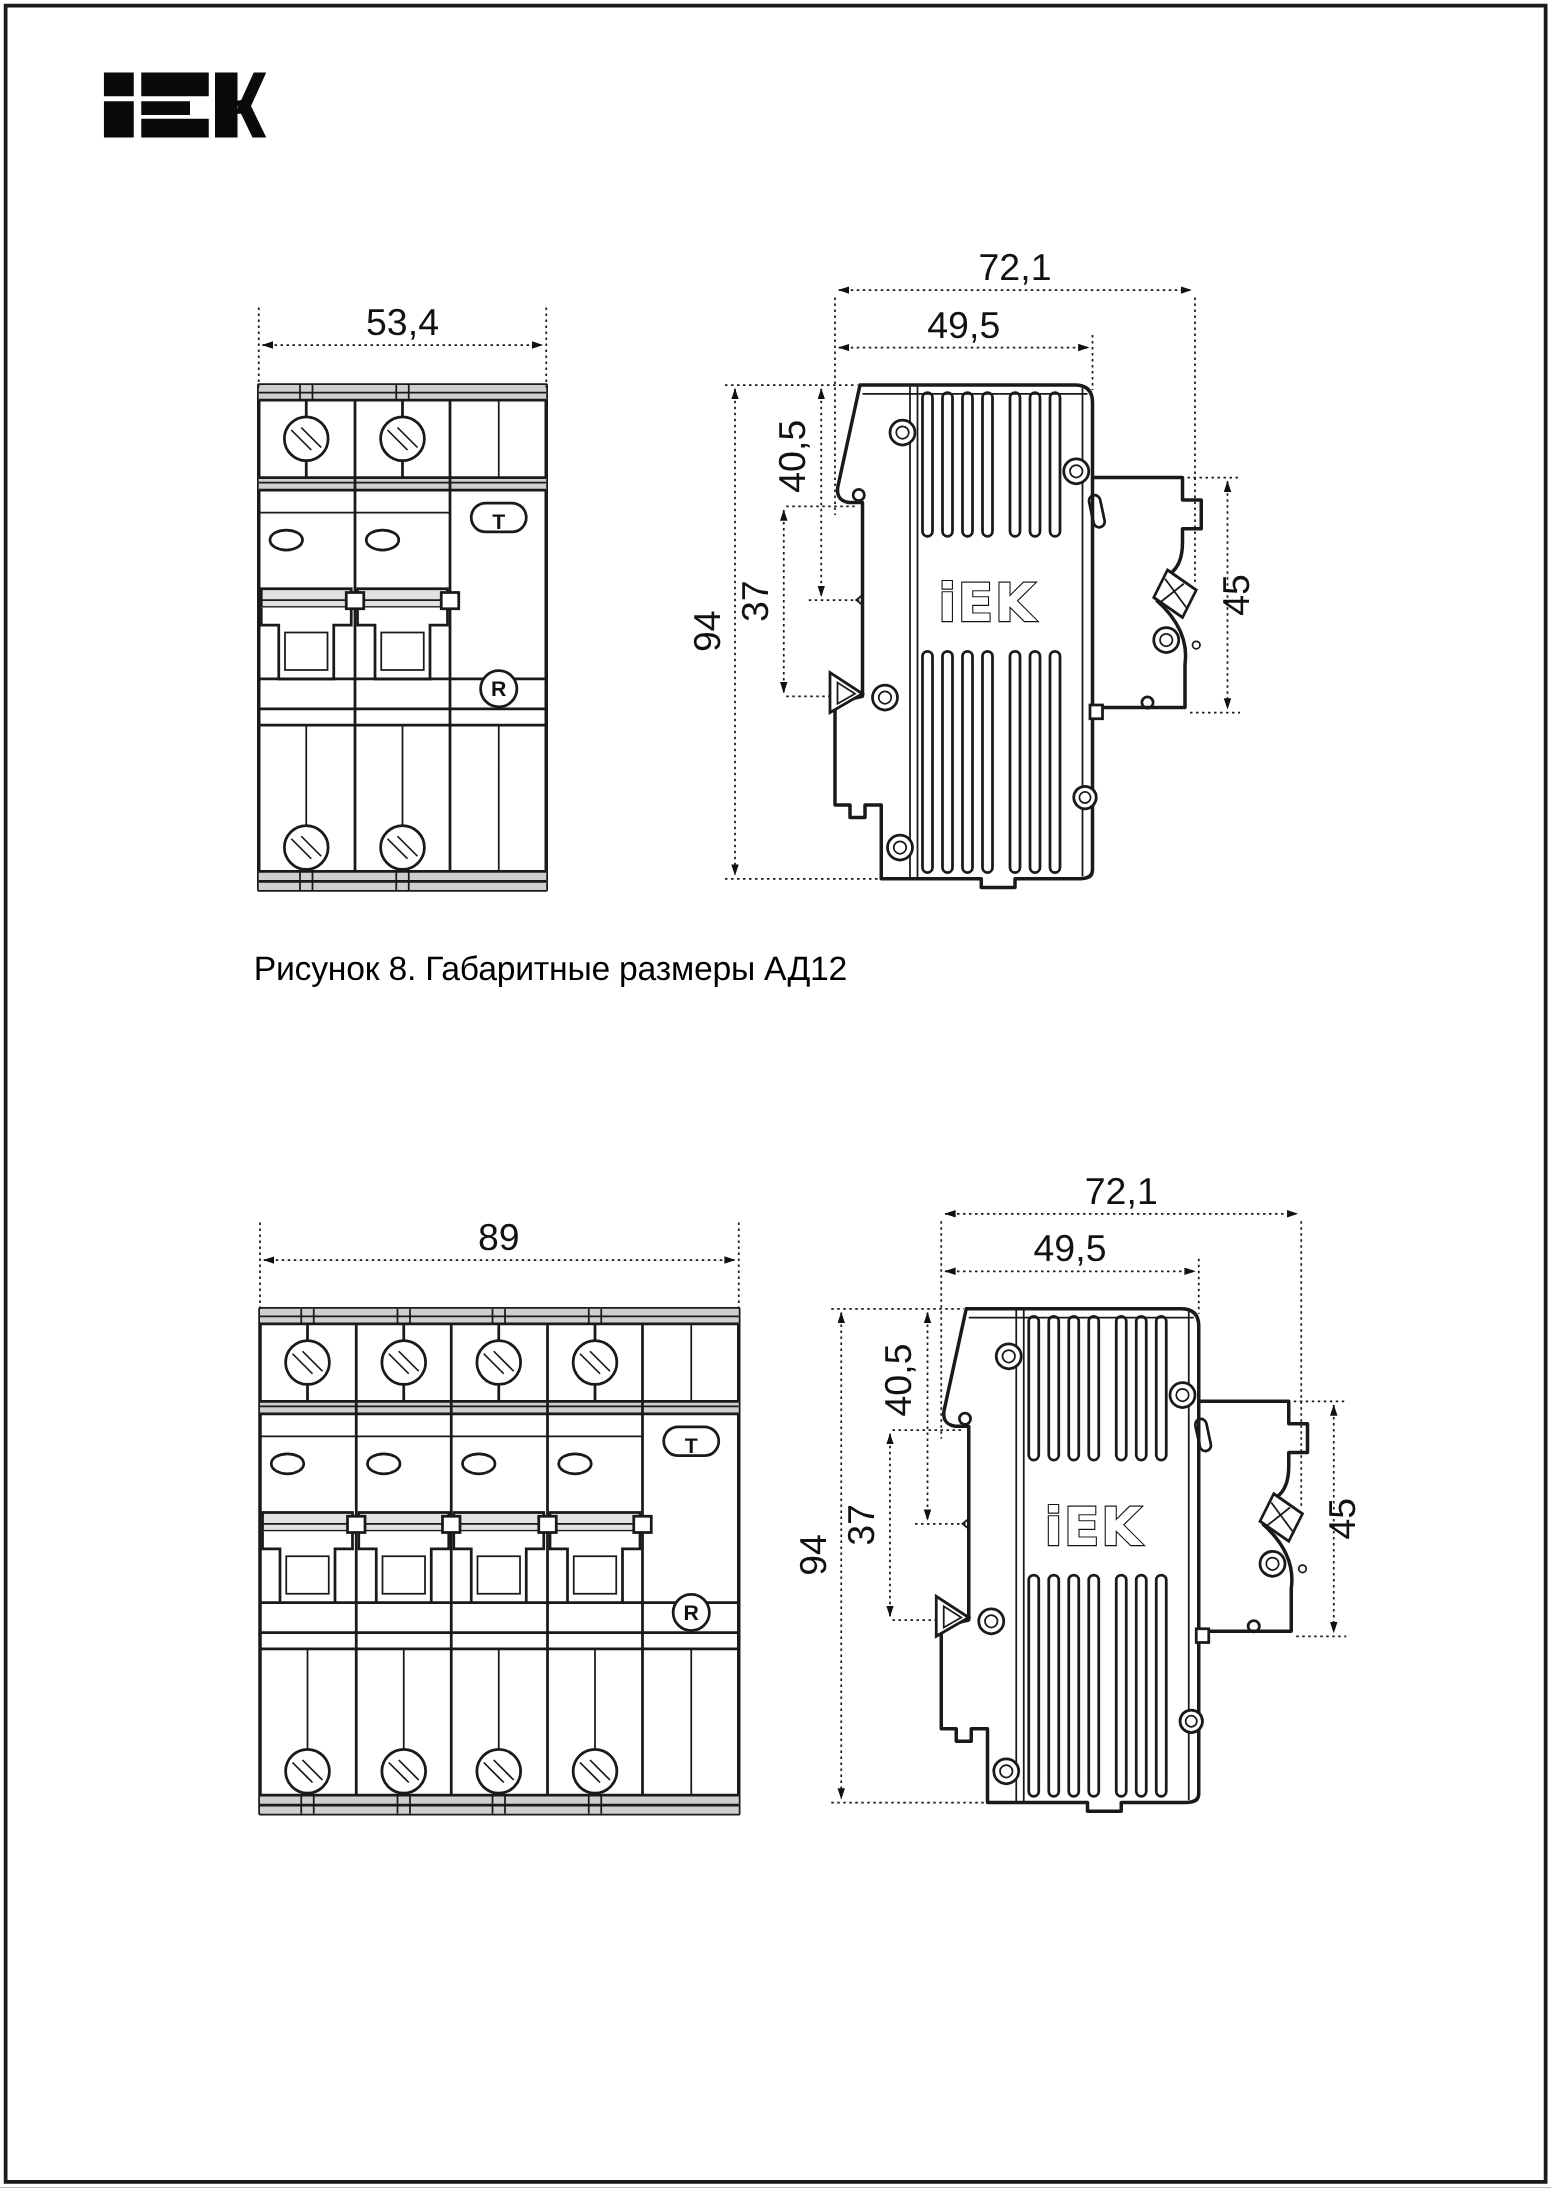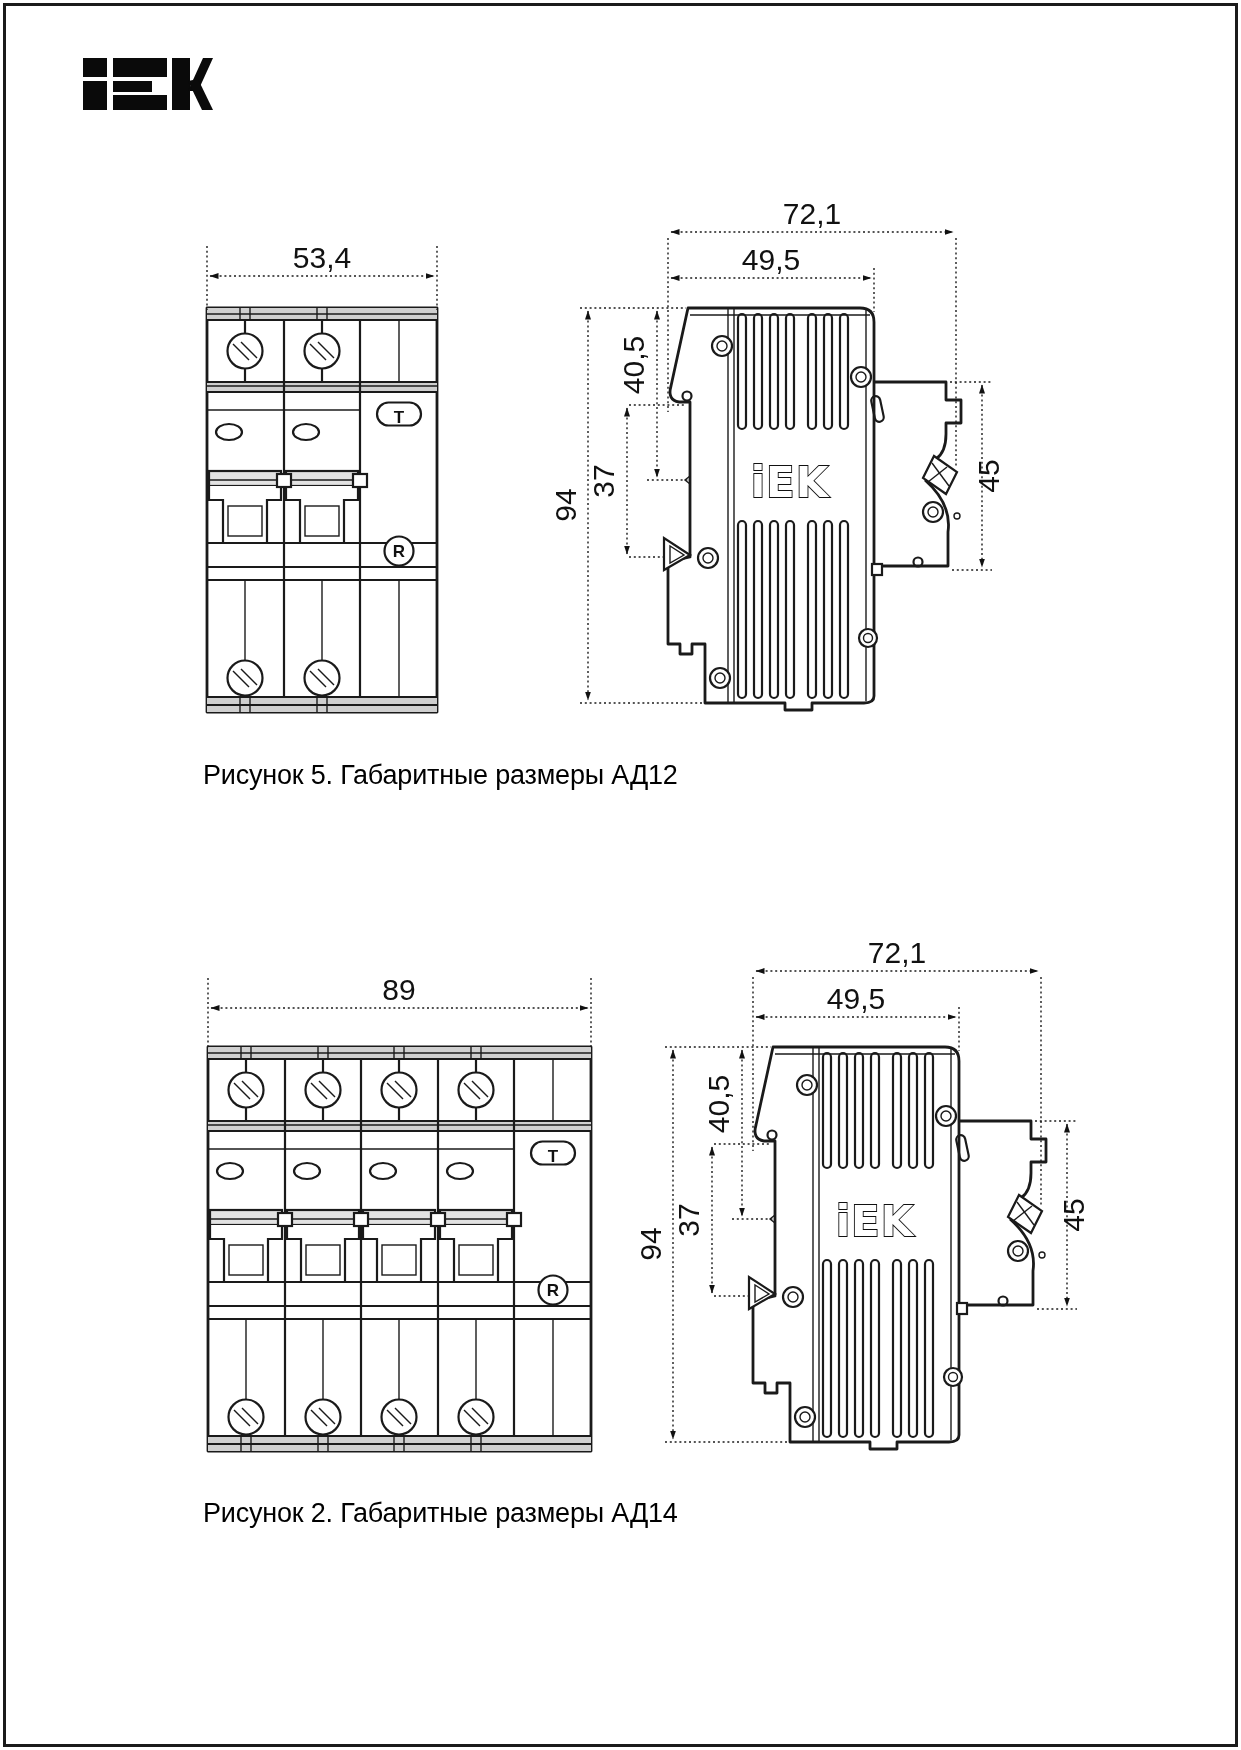--- a/index.html
+++ b/index.html
@@ -245,21 +245,21 @@
           <text x="614" y="481" class="dtxt" text-anchor="middle" transform="rotate(-90 614 481)">37</text>
         </g>
         <g>
           <line x1="982" y1="385" x2="982" y2="567" class="dim" marker-start="url(#ar)" marker-end="url(#ar)"></line>
           <text x="999" y="476" class="dtxt" text-anchor="middle" transform="rotate(-90 999 476)">45</text>
         </g>
       </g>
     </g>
   </svg>
 
-  <div class="caption" style="top:760px">Рисунок 5. Габаритные размеры АД12</div>
+  <div class="caption" style="top:760px">Рисунок 8. Габаритные размеры АД12</div>
 
   <svg class="figsvg" style="left:150px;top:850px;" width="950" height="615" viewBox="150 850 950 615">
 
     <g>
       <rect x="208" y="1047" width="383" height="404" class="fw"></rect>
       <rect x="208" y="1047" width="383" height="12" class="band"></rect>
       <rect x="208" y="1121" width="383" height="10" class="band"></rect>
       <rect x="208" y="1436" width="383" height="15" class="band"></rect>
       <g class="s2">
         <line x1="208" y1="1059" x2="591" y2="1059"></line>
@@ -496,14 +496,13 @@
           <text x="614" y="481" class="dtxt" text-anchor="middle" transform="rotate(-90 614 481)">37</text>
         </g>
         <g>
           <line x1="982" y1="385" x2="982" y2="567" class="dim" marker-start="url(#ar)" marker-end="url(#ar)"></line>
           <text x="999" y="476" class="dtxt" text-anchor="middle" transform="rotate(-90 999 476)">45</text>
         </g>
       </g>
     </g>
   </svg>
 
-  <div class="caption" style="top:1498px">Рисунок 2. Габаритные размеры АД14</div>
 </div>
 
 </body></html>

